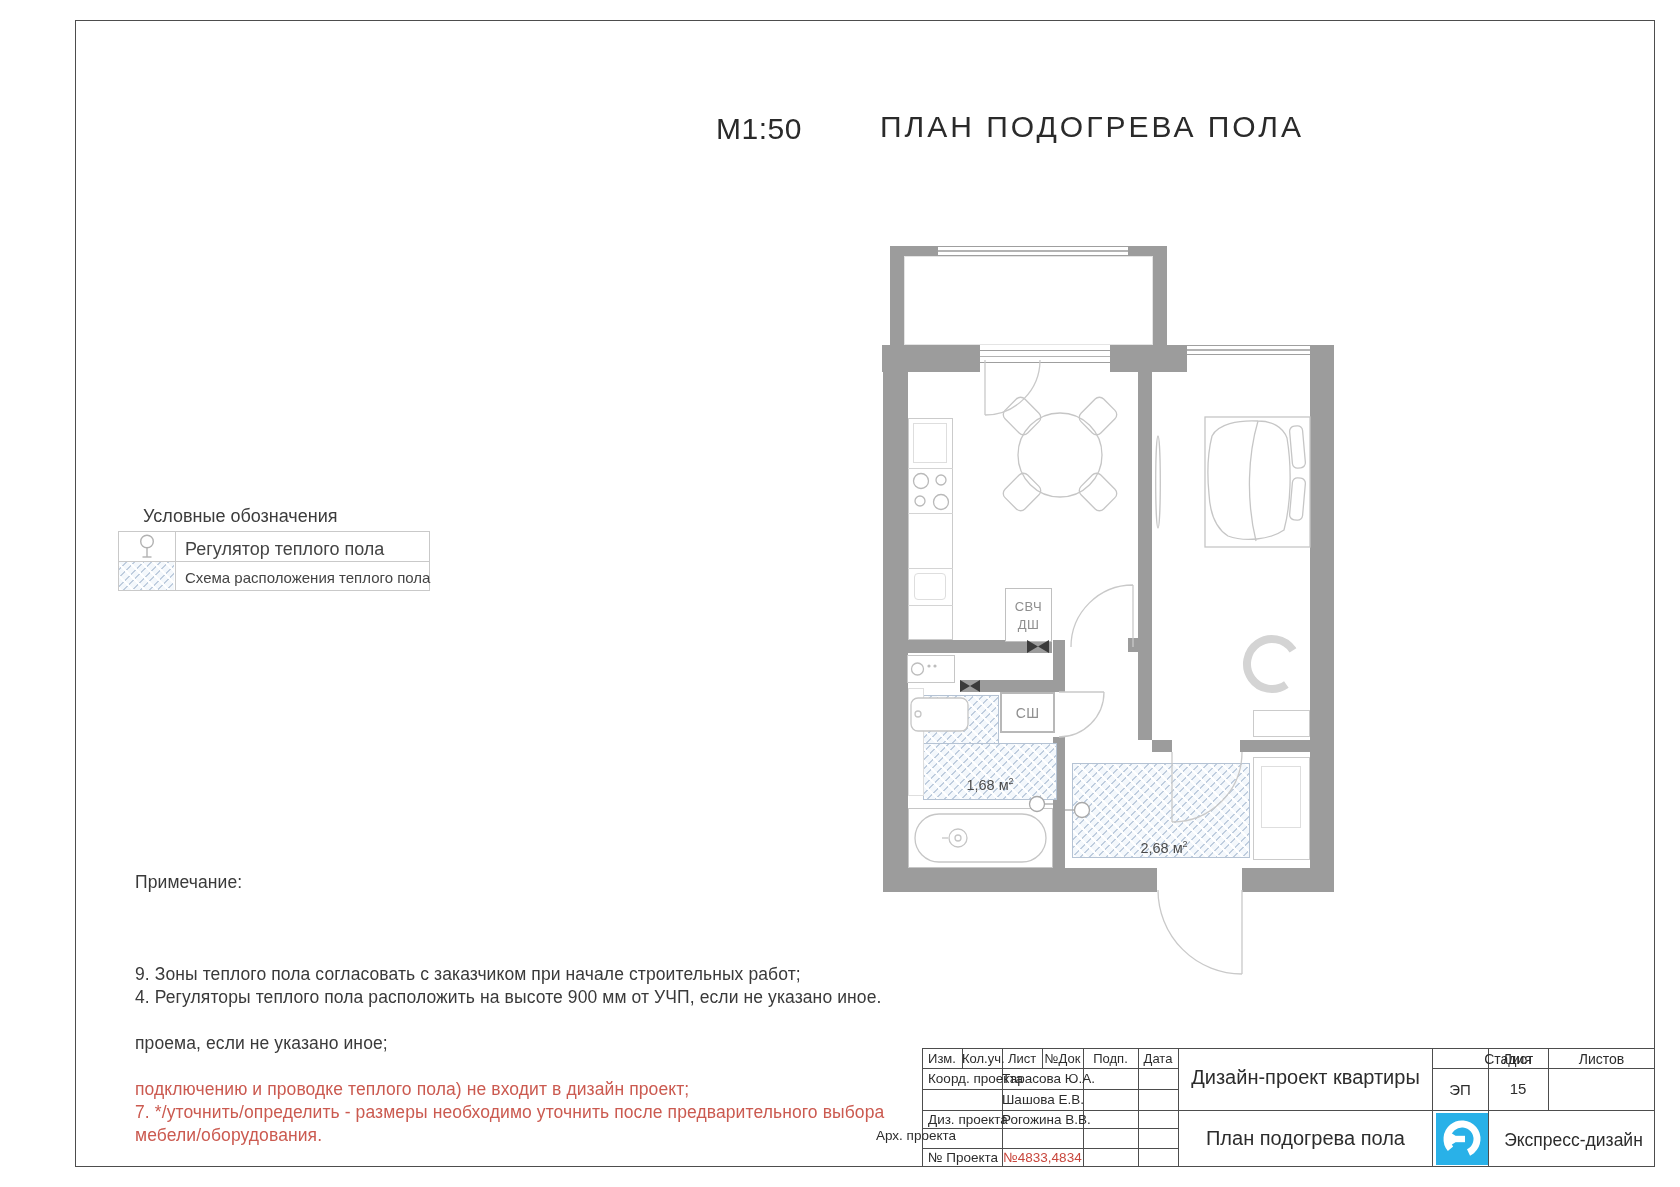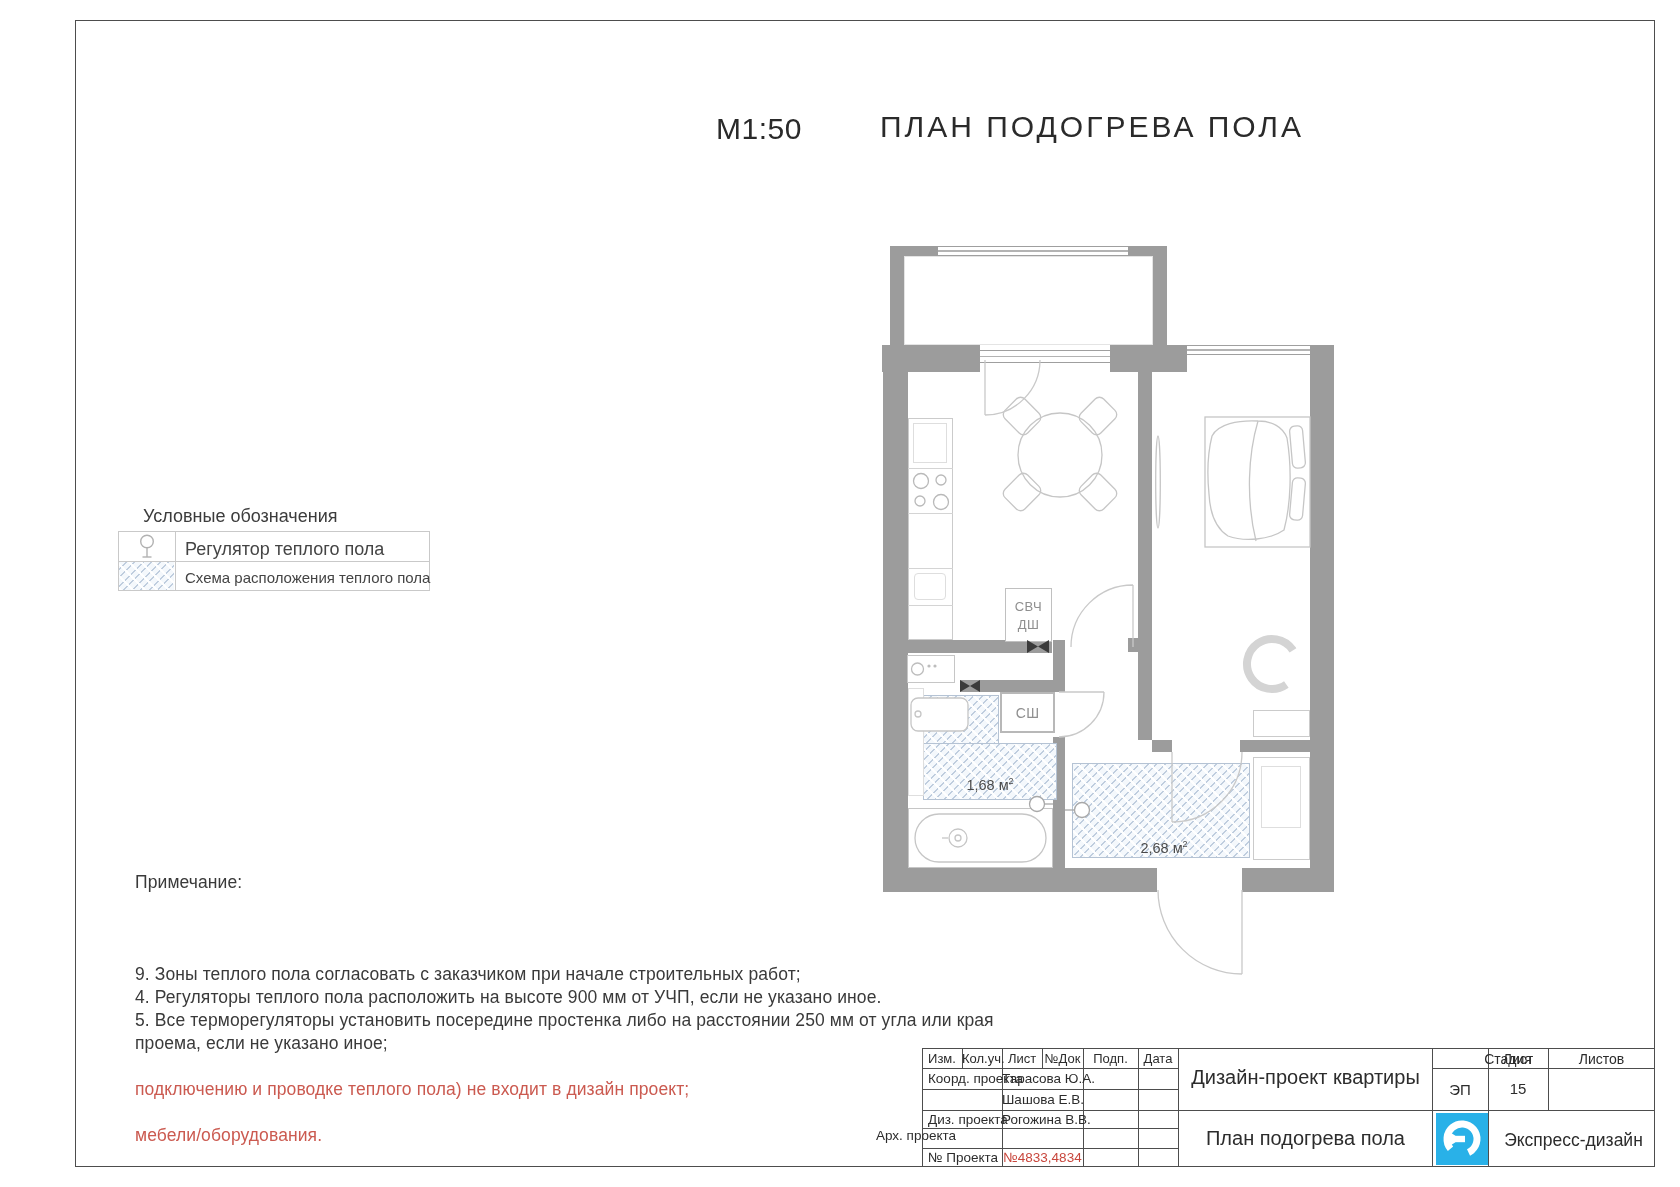--- a/index.html
+++ b/index.html
@@ -170,23 +170,23 @@
       <polygon points="1027,640 1027,653 1038,646.5"></polygon>
         <polygon points="1049,640 1049,653 1038,646.5"></polygon>
       <polygon points="960,680 960,692 970,686"></polygon>
         <polygon points="980,680 980,692 970,686"></polygon>
     </g>
   </svg>
 
   <div class="note" style="top:872px;">Примечание:</div>
   <div class="note" style="top:964px;">9. Зоны теплого пола согласовать с заказчиком при начале строительных работ;</div>
   <div class="note" style="top:987px;">4. Регуляторы теплого пола расположить на высоте 900 мм от УЧП, если не указано иное.</div>
-  <div class="note" style="top:1010px;">5. Все терморегуляторы установить посередине простенка либо на расстоянии 250 мм от угла или края</div>
   <div class="note" style="top:1033px;">проема, если не указано иное;</div>
   <div class="note red" style="top:1079px;">подключению и проводке теплого пола) не входит в дизайн проект;</div>
+  <div class="note red" style="top:1102px;">7.  */уточнить/определить - размеры необходимо уточнить после предварительного выбора</div>
   <div class="note red" style="top:1125px;">мебели/оборудования.</div>
 
   <div class="tbl" style="left:922px;top:1048px;width:1.2px;height:119px;"></div>
   <div class="tbl" style="left:962px;top:1048px;width:1.2px;height:20px;"></div>
   <div class="tbl" style="left:1002px;top:1048px;width:1.2px;height:119px;"></div>
   <div class="tbl" style="left:1042px;top:1048px;width:1.2px;height:20px;"></div>
   <div class="tbl" style="left:1083px;top:1048px;width:1.2px;height:119px;"></div>
   <div class="tbl" style="left:1138px;top:1048px;width:1.2px;height:119px;"></div>
   <div class="tbl" style="left:1178px;top:1048px;width:1.2px;height:119px;"></div>
   <div class="tbl" style="left:1432px;top:1048px;width:1.2px;height:119px;"></div>

